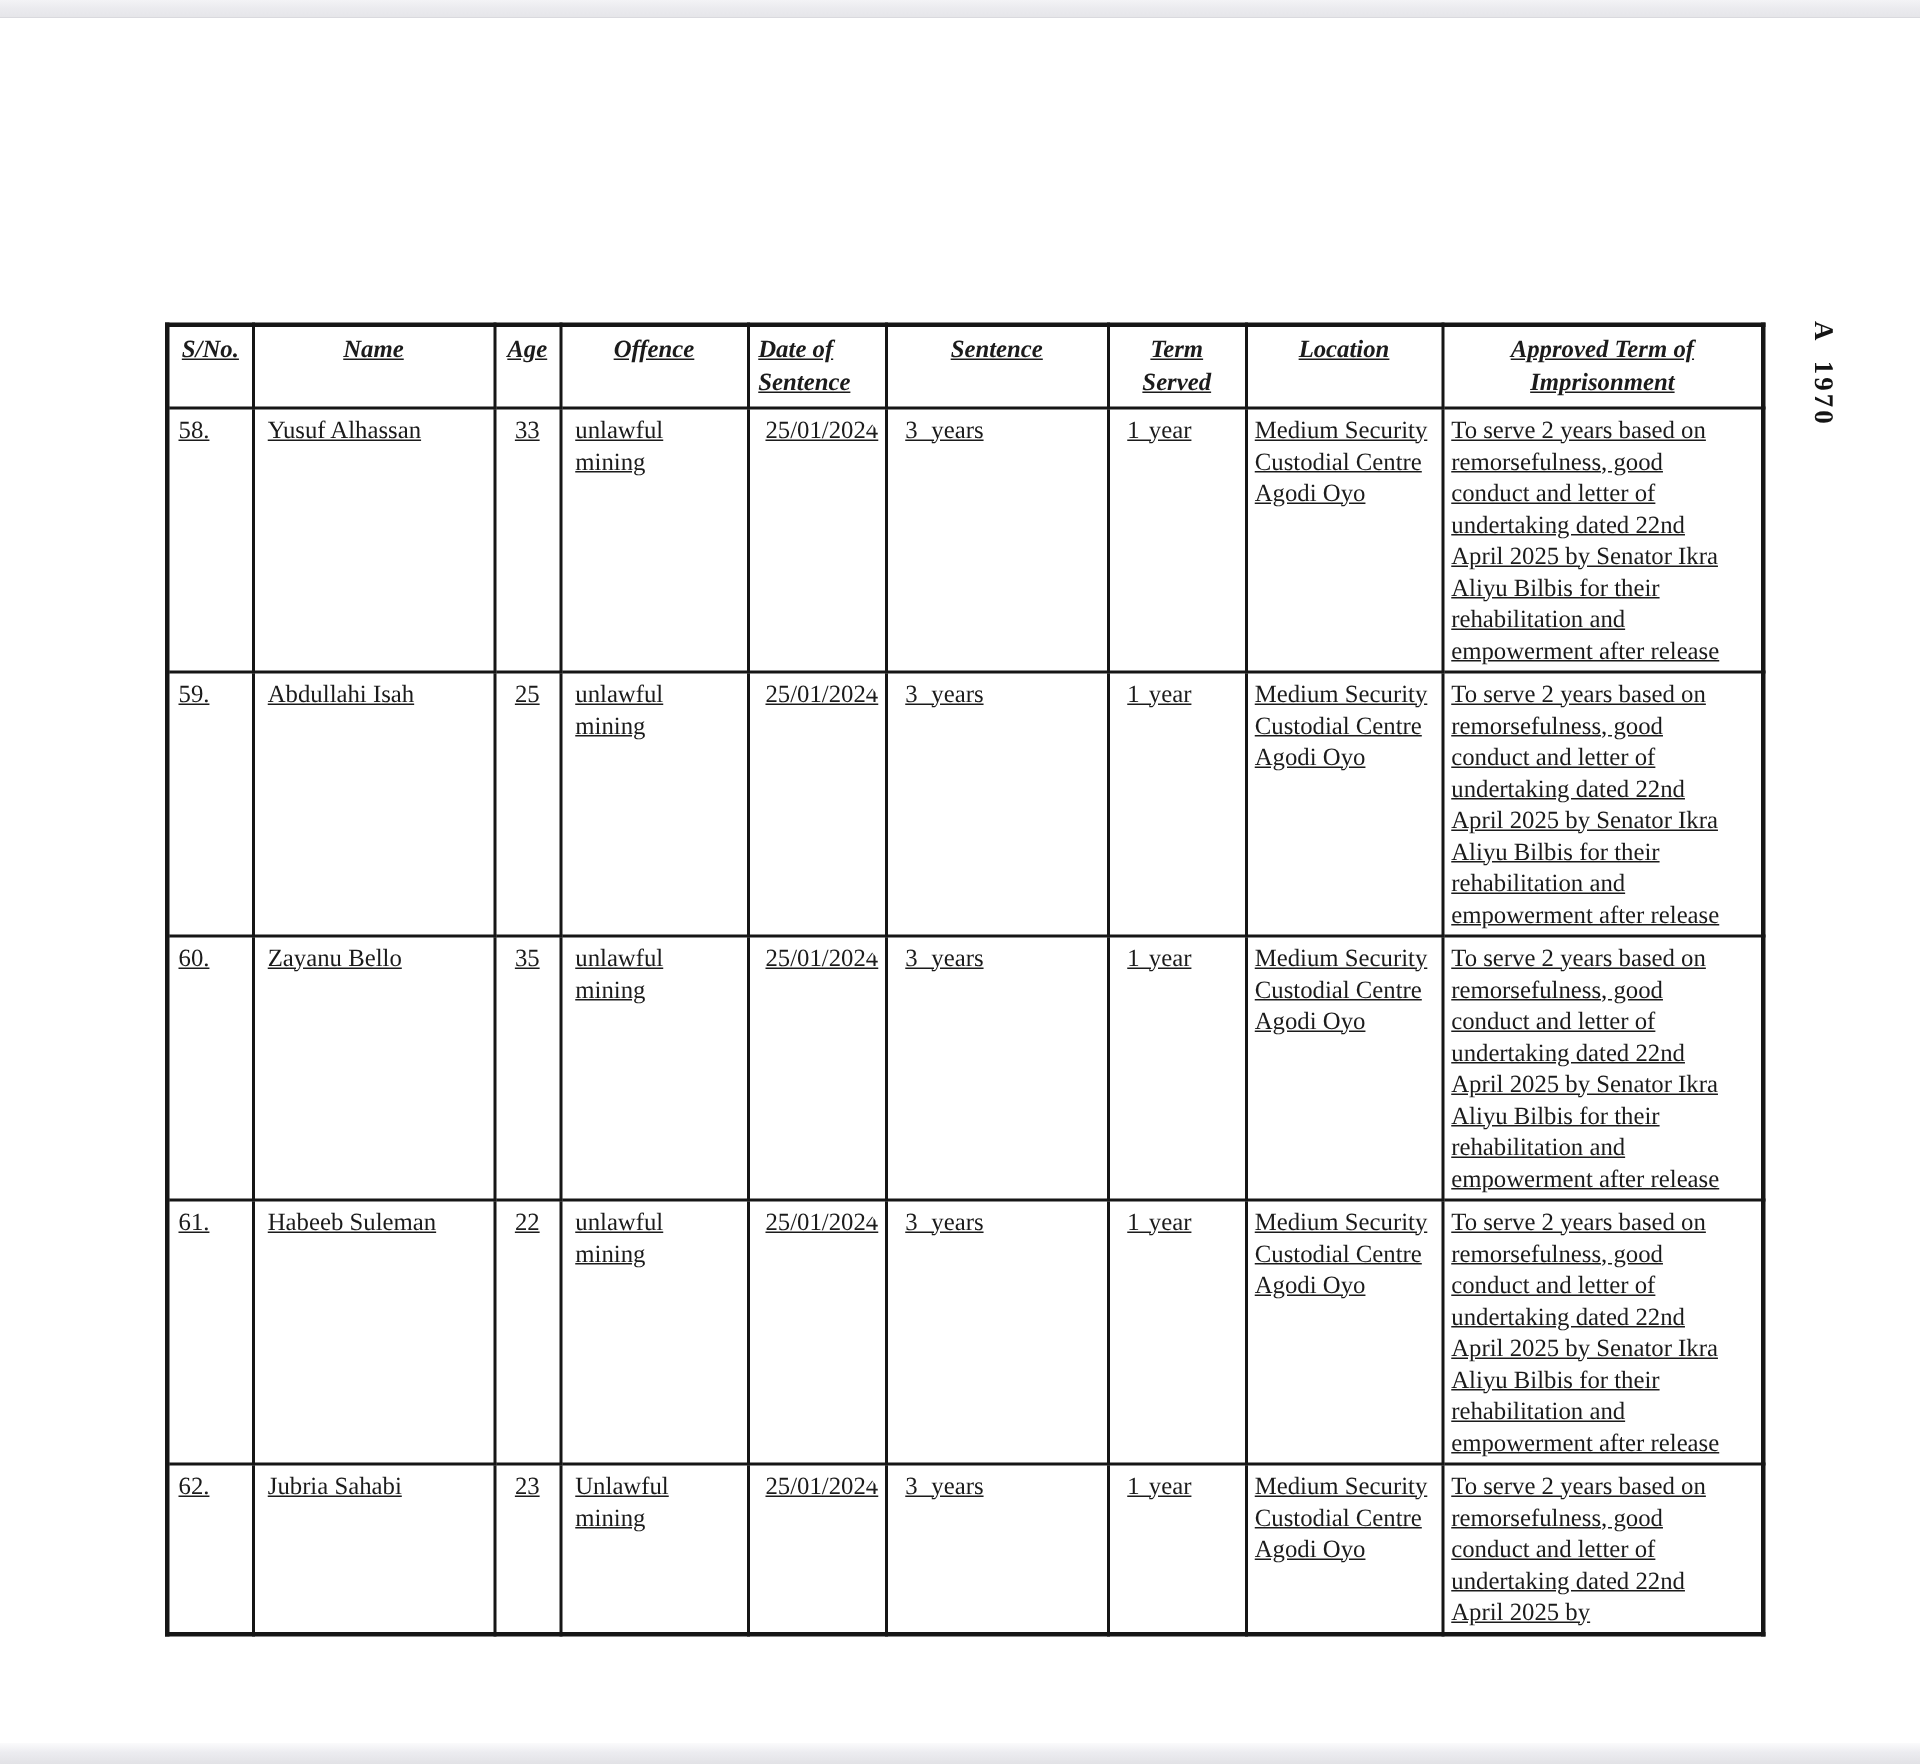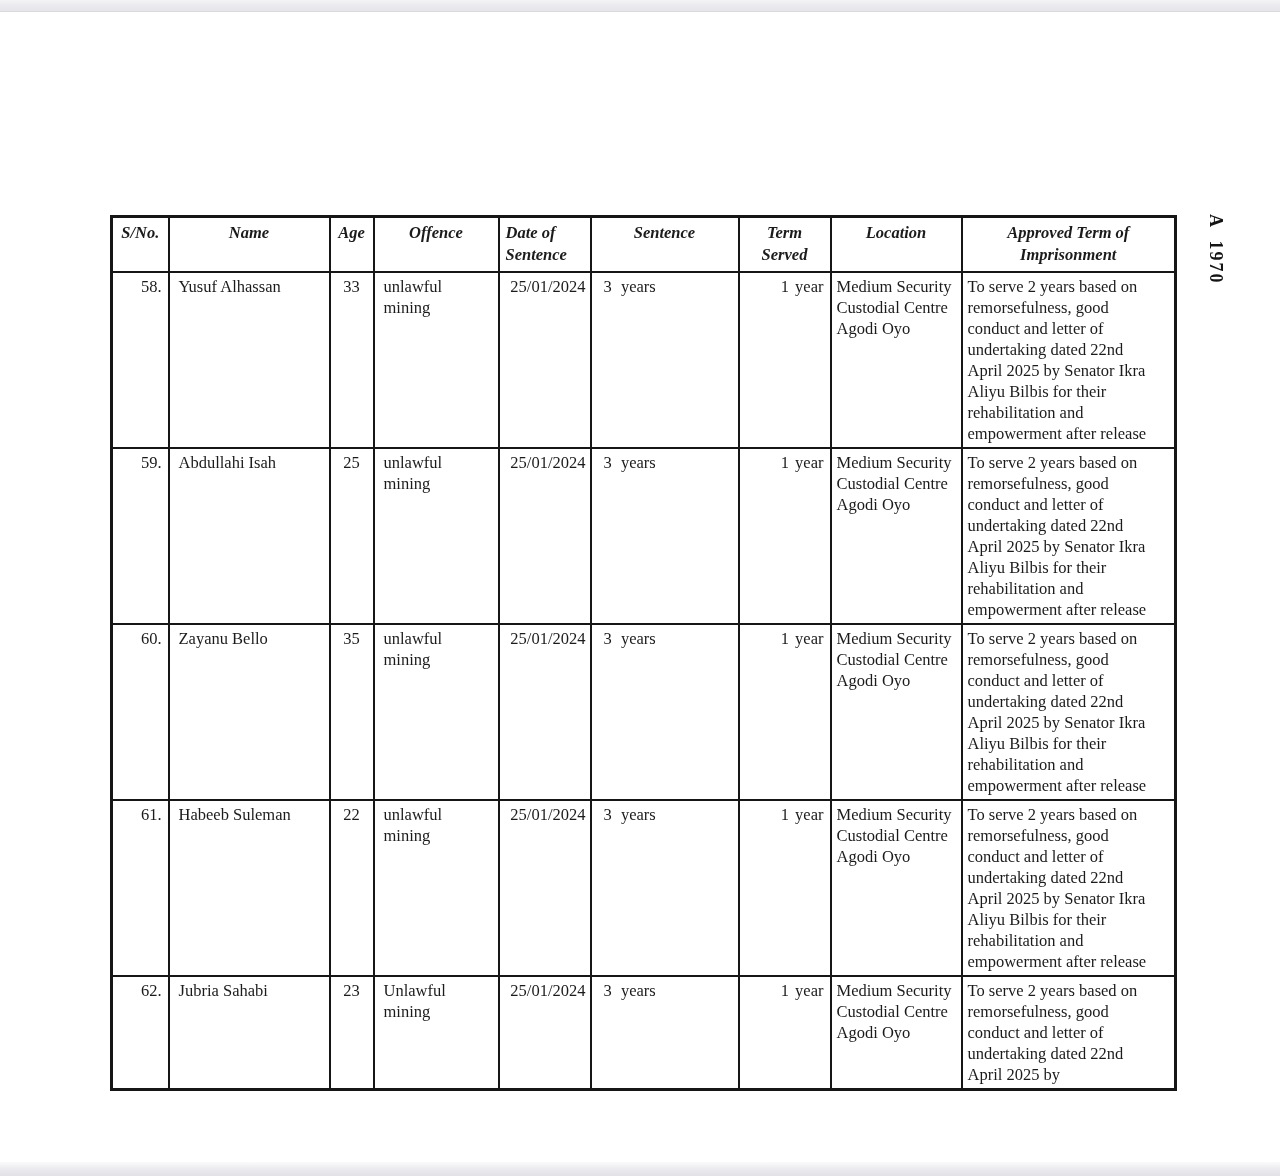--- a/index.html
+++ b/index.html
@@ -55,38 +55,39 @@
   thead tr { height: 55px; }
   tbody tr { height: 151px; }
   tbody tr:last-child { height: 88px; }
   th, td {
     border: 2px solid #161616;
     vertical-align: top;
     padding: 3px 6px;
     font-size: 16.5px;
     line-height: 21px;
     overflow: hidden;
+    text-decoration: underline;
   }
   th {
     font-weight: bold;
     font-style: italic;
     text-align: center;
     line-height: 22px;
     padding-top: 4px;
   }
   th.col-date { text-align: left; padding-right: 3px; }
   th.col-sno  { padding-left: 3px; padding-right: 3px; }
 
-  td.col-sno      { text-align: right; }
+  td.col-sno      { text-align: left; }
   td.col-name     { padding-left: 9px; }
   td.col-age      { text-align: center; }
   td.col-offence  { padding-left: 9px; padding-right: 20px; margin-left: 20px; }
-  td.col-date     { text-align: right; padding-right: 4px; }
+  td.col-date     { text-align: right; padding-right: 4px; border-radius: 30px; }
   td.col-sentence { padding-left: 12px; word-spacing: 5px; }
-  td.col-term     { padding-left: 12px; word-spacing: 2px; text-align: right; }
+  td.col-term     { padding-left: 12px; word-spacing: 2px; }
   td.col-location { padding-left: 5px; padding-right: 3px; }
   td.col-approved { padding-left: 5px; padding-right: 22px; }
 </style>
 </head>
 <body>
 
 <div class="screen">
 
   <div class="top-edge"></div>
 

